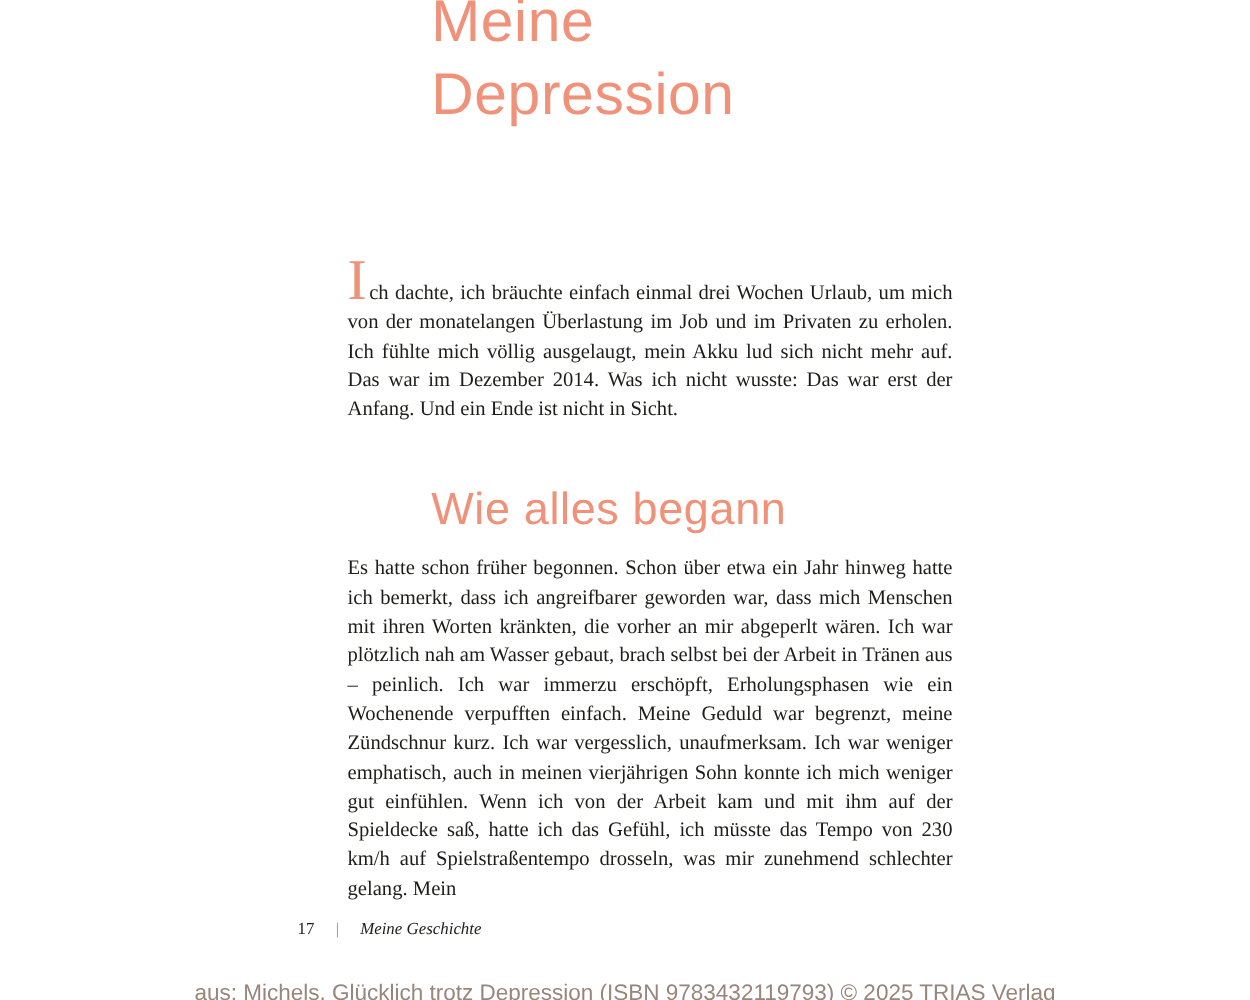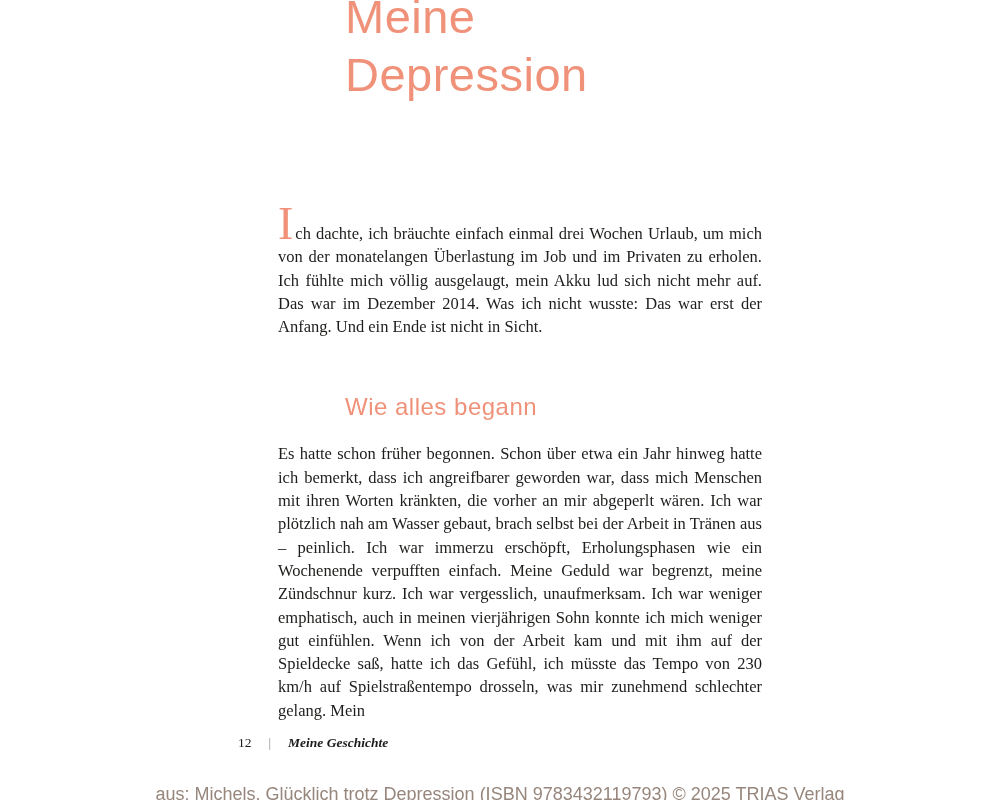--- a/index.html
+++ b/index.html
@@ -47,41 +47,41 @@
   .dropcap {
     font-size: 46px;
     line-height: 23.3px;
     color: var(--accent, #f09279);
     padding-right: 2px;
   }
   .section-heading {
     margin: 52px 0 18px 67px;
     font-family: "Liberation Sans", sans-serif;
     font-weight: 400;
-    font-size: 24px;
+    font-size: 36px;
     line-height: 34px;
     letter-spacing: 0.5px;
     color: var(--accent, #f09279);
   }
 
   .page-footer {
     position: absolute;
     left: 238px;
     top: 734px;
     font-size: 13.5px;
     line-height: 18px;
     white-space: nowrap;
   }
   .footer-sep {
     color: #8a8a8a;
     margin: 0 17px;
     font-size: 13px;
   }
   .running-title {
-    font-weight: bold;
+    font-weight: normal;
     font-style: italic;
   }
 
   .credit {
     position: absolute;
     left: 0;
     top: 784px;
     width: 100%;
     text-align: center;
     font-family: "Liberation Sans", sans-serif;
@@ -101,18 +101,18 @@
 
   <main class="content">
     <p class="intro"><span class="dropcap">I</span><span>ch dachte, ich bräuchte einfach einmal drei Wochen Urlaub, um mich von der monatelangen Überlastung im Job und im Privaten zu erholen. Ich fühlte mich völlig ausgelaugt, mein Akku lud sich nicht mehr auf. Das war im Dezember 2014. Was ich nicht wusste: Das war erst der Anfang. Und ein Ende ist nicht in Sicht.</span></p>
 
     <h2 class="section-heading">Wie alles begann</h2>
 
     <p class="body-paragraph">Es hatte schon früher begonnen. Schon über etwa ein Jahr hinweg hatte ich bemerkt, dass ich angreifbarer geworden war, dass mich Menschen mit ihren Worten kränkten, die vorher an mir abgeperlt wären. Ich war plötzlich nah am Wasser gebaut, brach selbst bei der Arbeit in Tränen aus – peinlich. Ich war immerzu erschöpft, Erholungsphasen wie ein Wochenende verpufften einfach. Meine Geduld war begrenzt, meine Zündschnur kurz. Ich war vergesslich, unaufmerksam. Ich war weniger emphatisch, auch in meinen vierjährigen Sohn konnte ich mich weniger gut einfühlen. Wenn ich von der Arbeit kam und mit ihm auf der Spieldecke saß, hatte ich das Gefühl, ich müsste das Tempo von 230 km/h auf Spielstraßentempo drosseln, was mir zunehmend schlechter gelang. Mein</p>
   </main>
 
   <footer class="page-footer">
-    <span class="page-number">12</span><span class="footer-sep">|</span><span class="running-title">Meine Geschichte</span>
+    <span class="page-number">17</span><span class="footer-sep">|</span><span class="running-title">Meine Geschichte</span>
   </footer>
 
   <div class="credit">aus: Michels, Glücklich trotz Depression (ISBN 9783432119793) © 2025 TRIAS Verlag</div>
 
 </div>
 
 </body></html>

